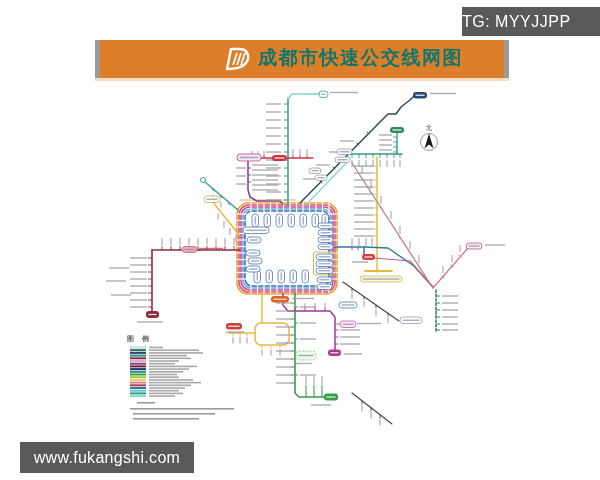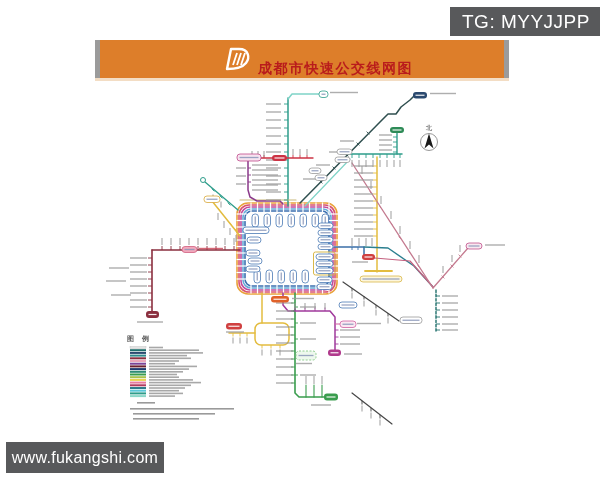--- a/index.html
+++ b/index.html
@@ -1,26 +1,26 @@
 <!DOCTYPE html>
 <html><head>
 <meta charset="utf-8">
 <style>
   html,body{margin:0;padding:0;background:#fff;}
   #page{position:relative;width:600px;height:480px;background:#ffffff;overflow:hidden;
         font-family:"Liberation Sans",sans-serif;}
   .wm{position:absolute;background:#58595b;color:#fff;}
-  #wm-top{right:0;top:7px;width:138px;height:29px;font-size:19px;line-height:29px;padding-left:12px;letter-spacing:.5px;}
-  #wm-bottom{left:6px;top:442px;width:158px;height:31px;font-size:16px;line-height:31px;text-align:center;letter-spacing:.3px;}
+  #wm-top{right:0;top:7px;width:138px;height:29px;font-size:16px;line-height:29px;letter-spacing:.5px;}
+  #wm-bottom{left:20px;top:442px;width:174px;height:31px;font-size:16px;line-height:31px;text-align:center;letter-spacing:.3px;}
   #banner{position:absolute;left:100px;top:40px;width:404px;height:38px;background:#dd7e2a;}
   .cap{position:absolute;top:40px;width:6px;height:38px;background:#9b9b9b;}
   #cap-l{left:95px;} #cap-r{left:503px;}
   #banner-strip{position:absolute;left:95px;top:78px;width:414px;height:3px;background:#f3ddc4;}
   #logo{position:absolute;left:219px;top:44px;}
-  #h-title{position:absolute;left:258px;top:60px;color:#b91c1c;font-size:14px;font-weight:bold;letter-spacing:1.5px;white-space:nowrap;}
+  #h-title{position:absolute;left:258px;top:45px;color:#0f766e;font-size:19px;font-weight:bold;letter-spacing:1.5px;white-space:nowrap;}
   #h-sub{position:absolute;left:259px;top:63px;color:#f9e4c8;font-size:8.5px;letter-spacing:.4px;white-space:nowrap;}
   #map-svg{position:absolute;left:0;top:0;}
   #map-svg text{font-family:"Liberation Sans",sans-serif;}
 </style>
 </head>
 <body>
 
 <div id="page">
 
   <div id="wm-top" class="wm"><span>TG: MYYJJPP</span></div>

